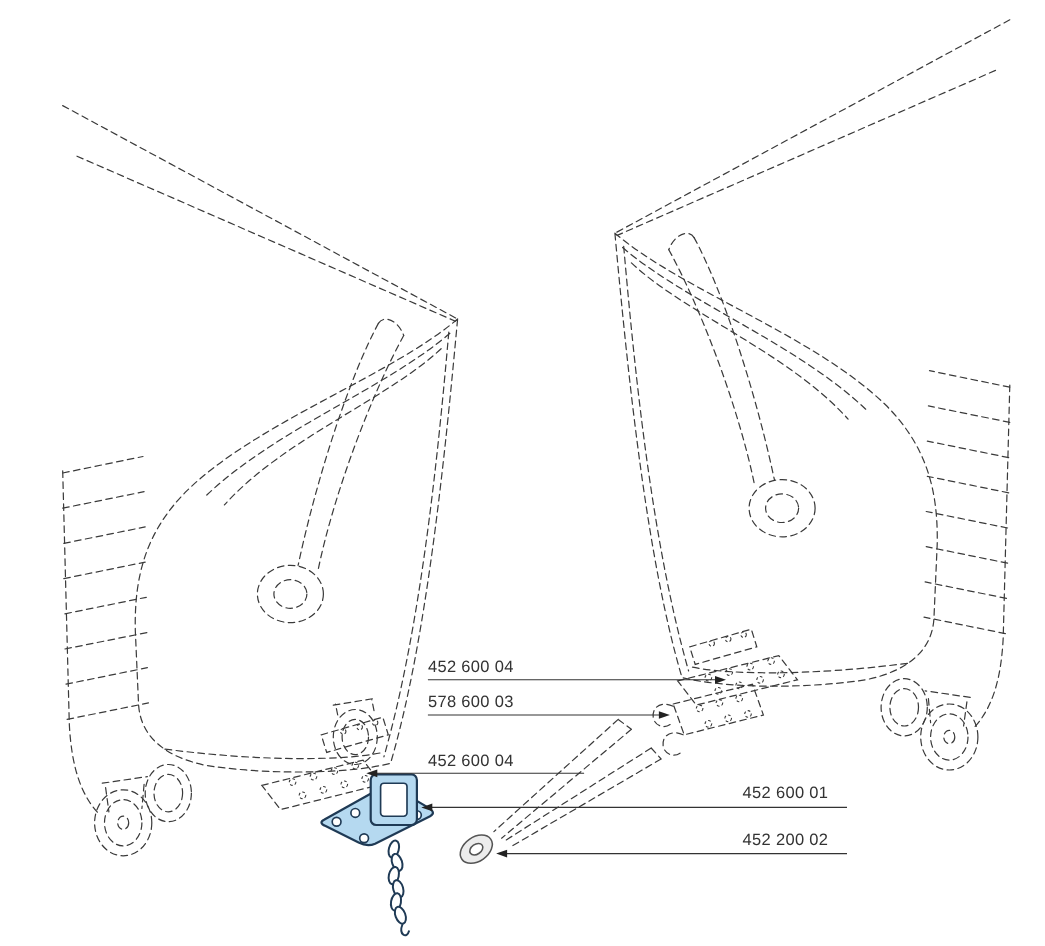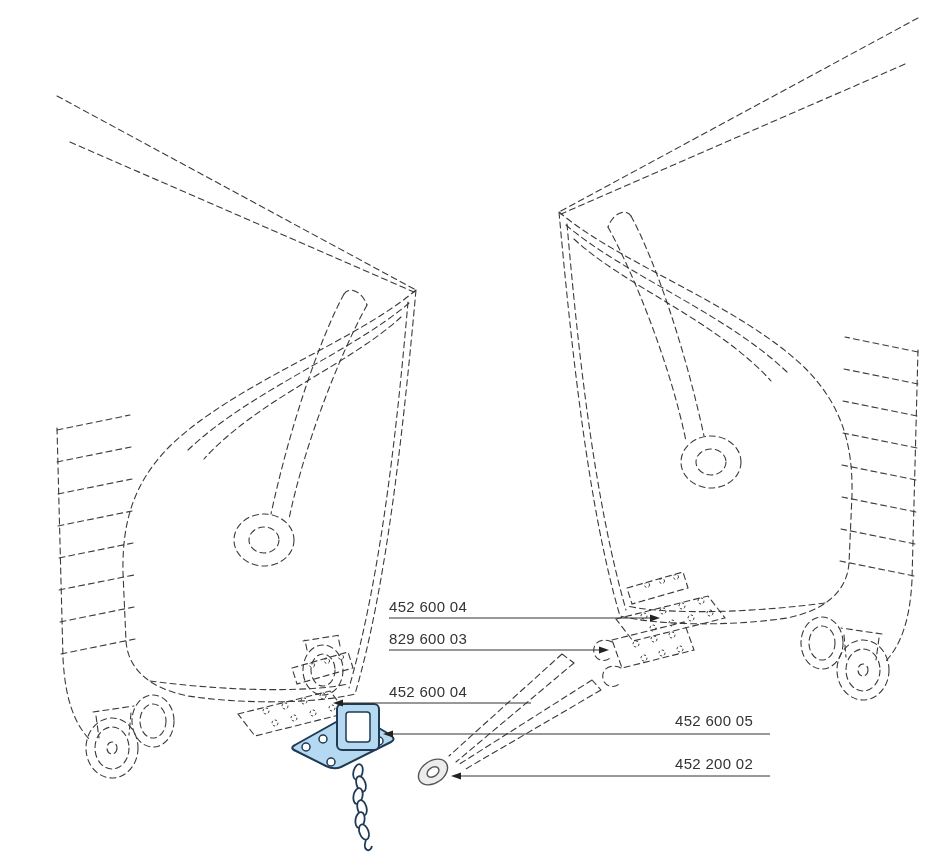--- a/index.html
+++ b/index.html
@@ -208,18 +208,18 @@
 
     <line class="ld" x1="392" y1="734" x2="770" y2="734"></line>
     <polygon class="arrow" points="383,734 393,730.5 393,737.5"></polygon>
 
     <line class="ld" x1="460" y1="776" x2="770" y2="776"></line>
     <polygon class="arrow" points="451,776 461,772.5 461,779.5"></polygon>
   </g>
 </svg>
 
   <div class="part-label" style="left:389px;top:599px">452 600 04</div>
-  <div class="part-label" style="left:389px;top:631px">829 600 03</div>
+  <div class="part-label" style="left:389px;top:631px">578 600 03</div>
   <div class="part-label" style="left:389px;top:684px">452 600 04</div>
-  <div class="part-label" style="left:675px;top:713px">452 600 05</div>
+  <div class="part-label" style="left:675px;top:713px">452 600 01</div>
   <div class="part-label" style="left:675px;top:756px">452 200 02</div>
 
 </div>
 
 </body></html>

